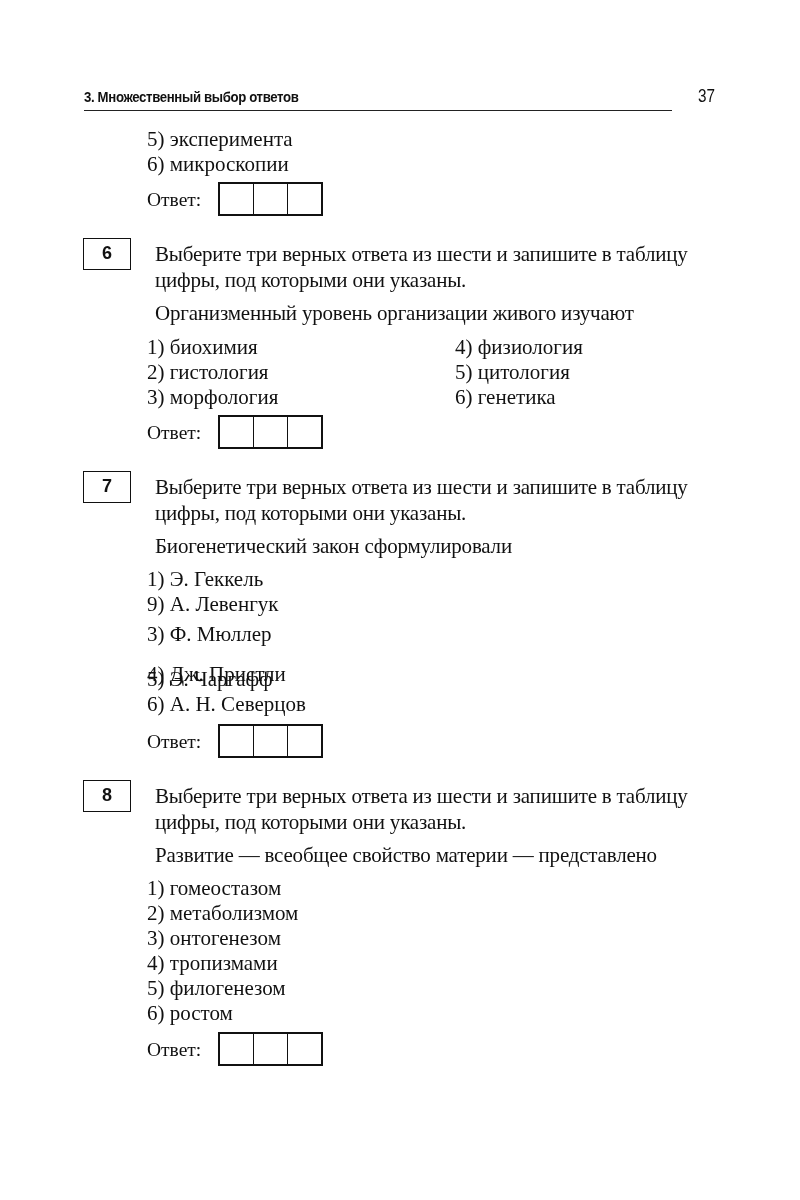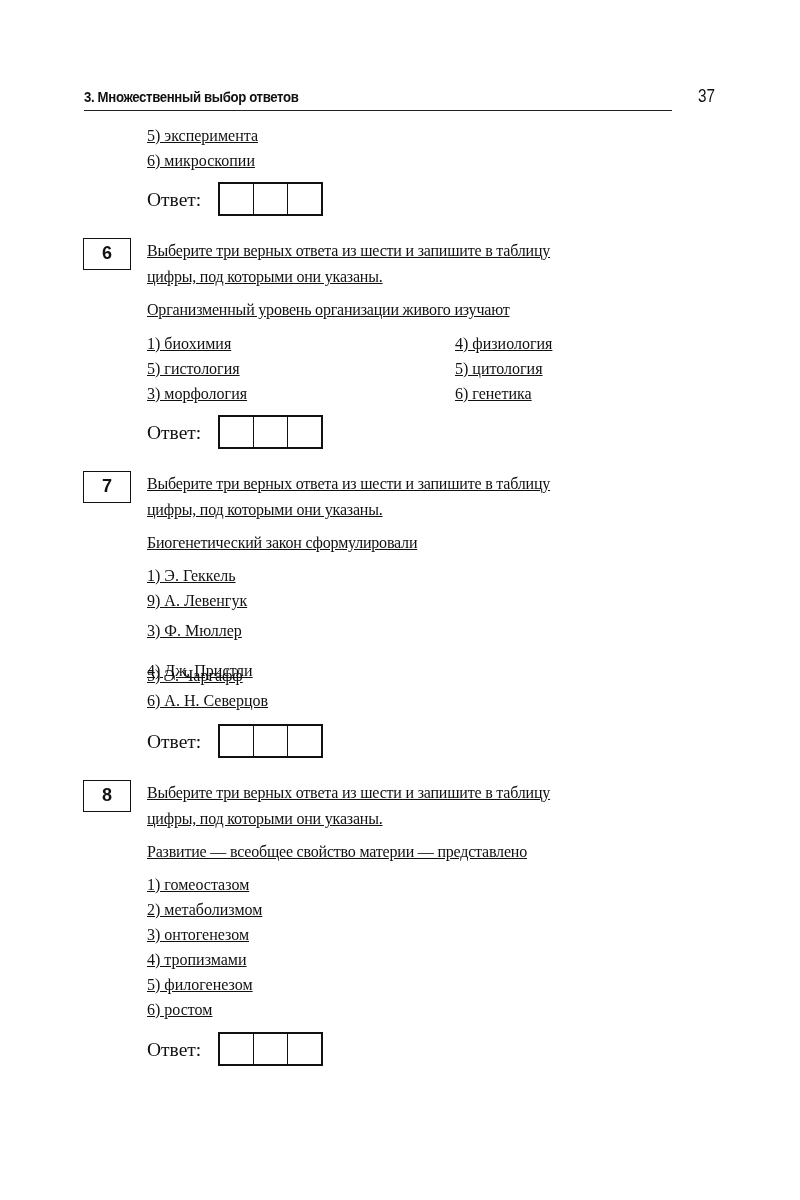--- a/index.html
+++ b/index.html
@@ -16,22 +16,22 @@
   .header-title {
     position: absolute; left: 0; top: 2px;
     font-family: "Liberation Sans", "DejaVu Sans", sans-serif;
     font-size: 15px; letter-spacing: -0.4px; transform: scaleX(0.88); transform-origin: left;
   }
   .page-number {
     position: absolute; left: 698px; top: 86px;
     font-family: "Liberation Sans", "DejaVu Sans", sans-serif;
     font-size: 18px; transform: scaleX(0.85); transform-origin: left;
   }
-  .line { position: absolute; left: 147px; font-size: 16px; white-space: nowrap; text-decoration: underline; }
-  .narrow { letter-spacing: -0.2px; }
+  .line { position: absolute; left: 147px; font-size: 21px; white-space: nowrap; }
+  .narrow { letter-spacing: -0.2px; margin-left: 8px; }
   .answer-label { position: absolute; left: 147px; font-size: 19.5px; }
   .answer-boxes {
     position: absolute; left: 218px; width: 105px; height: 34px;
     border: 2px solid #111; display: flex; box-sizing: border-box;
   }
   .answer-cell { flex: 1; border-right: 1.5px solid #111; }
   .answer-cell:last-child { border-right: none; }
   .task-num {
     position: absolute; left: 83px; width: 48px; height: 32px; box-sizing: border-box;
     border: 1.5px solid #111; text-align: center; line-height: 29px;
@@ -57,21 +57,21 @@
     <div class="answer-cell"></div>
   </div>
 </div>
 
 <div>
   <div class="task-num" style="top:238px">6</div>
   <span class="line narrow" style="top:242px">Выберите три верных ответа из шести и запишите в таблицу</span>
   <span class="line narrow" style="top:268px">цифры, под которыми они указаны.</span>
   <span class="line narrow" style="top:301px">Организменный уровень организации живого изучают</span>
   <span class="line" style="top:335px">1) биохимия</span>
-  <span class="line" style="top:360px">5) гистология</span>
+  <span class="line" style="top:360px">2) гистология</span>
   <span class="line" style="top:385px">3) морфология</span>
   <span class="line col2" style="top:335px">4) физиология</span>
   <span class="line col2" style="top:360px">5) цитология</span>
   <span class="line col2" style="top:385px">6) генетика</span>
   <span class="answer-label" style="top:422px">Ответ:</span>
   <div class="answer-boxes" style="top:415px">
     <div class="answer-cell"></div>
     <div class="answer-cell"></div>
     <div class="answer-cell"></div>
   </div>

